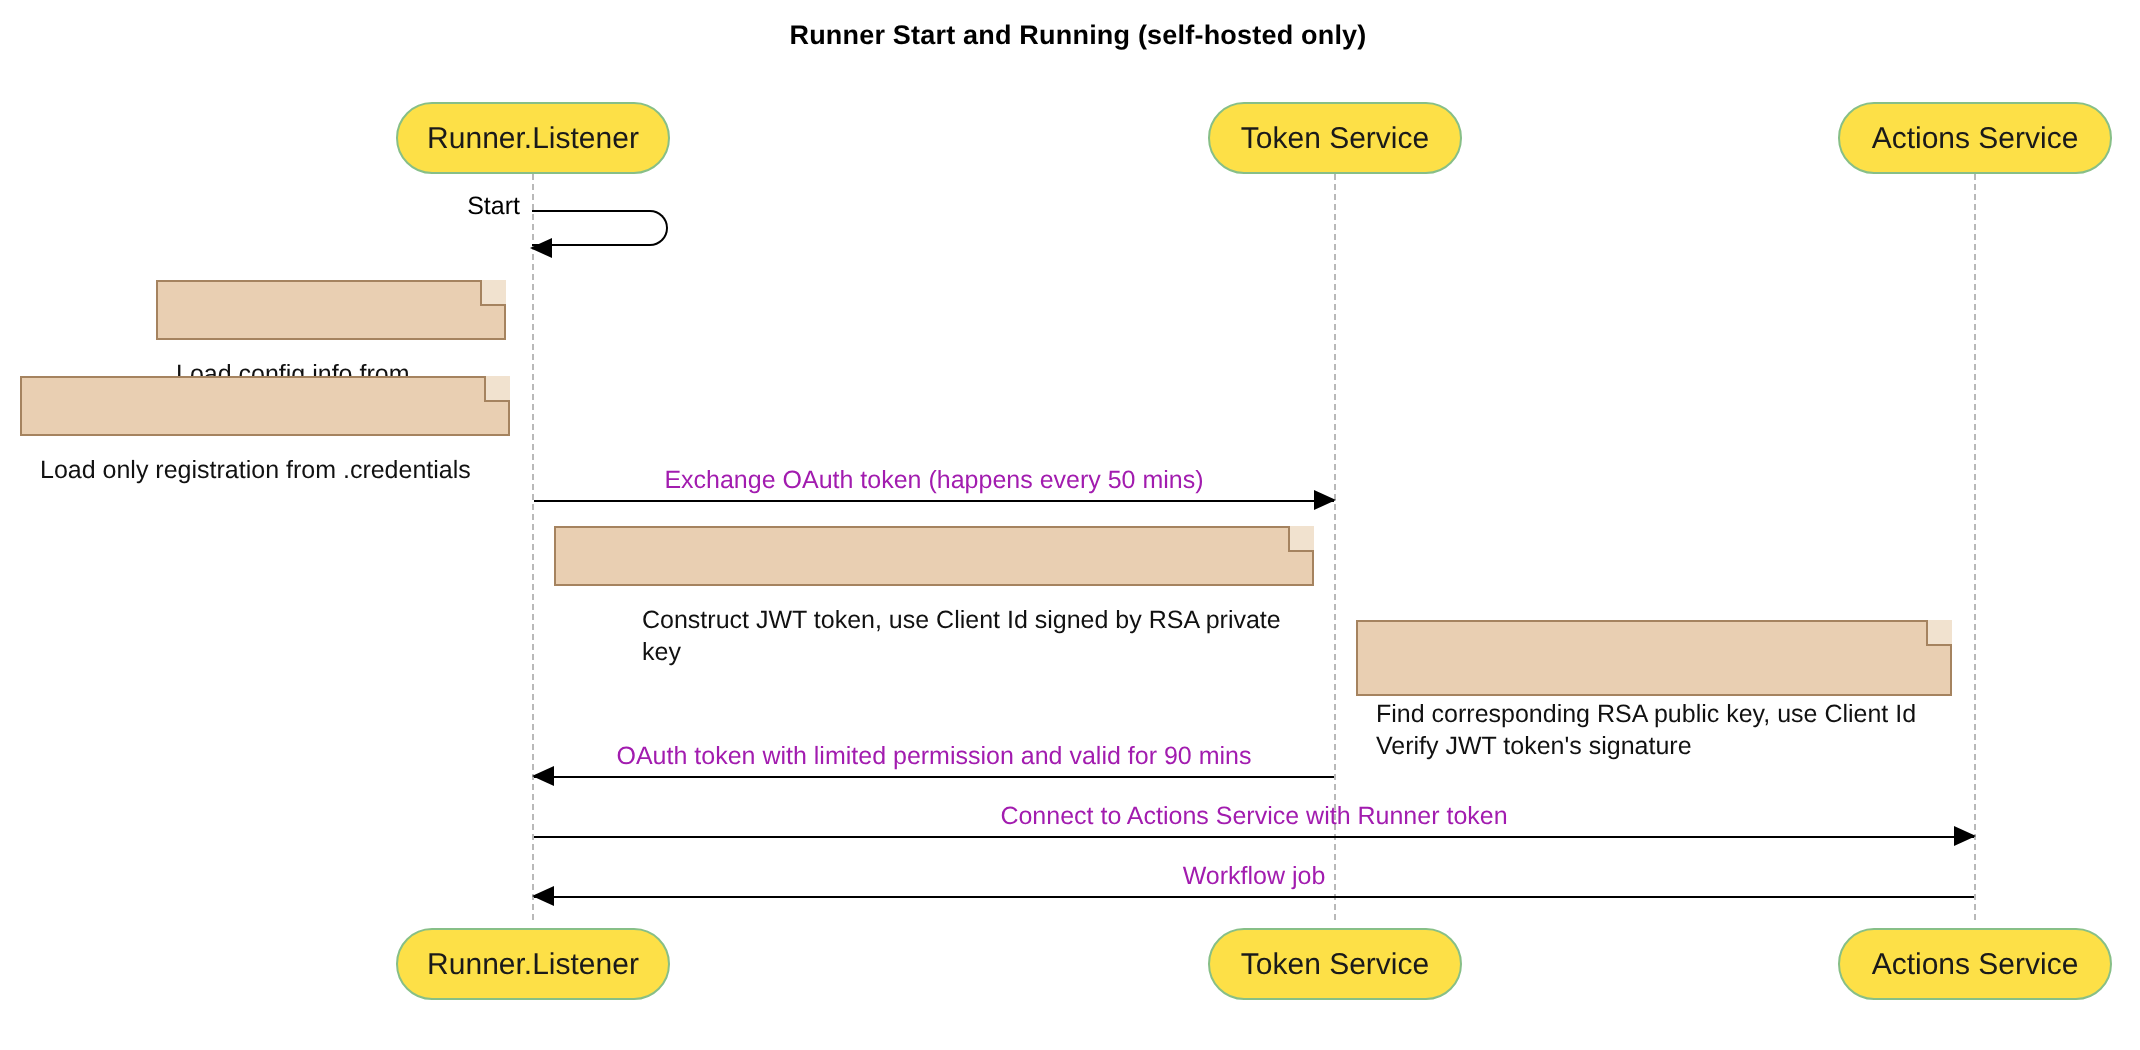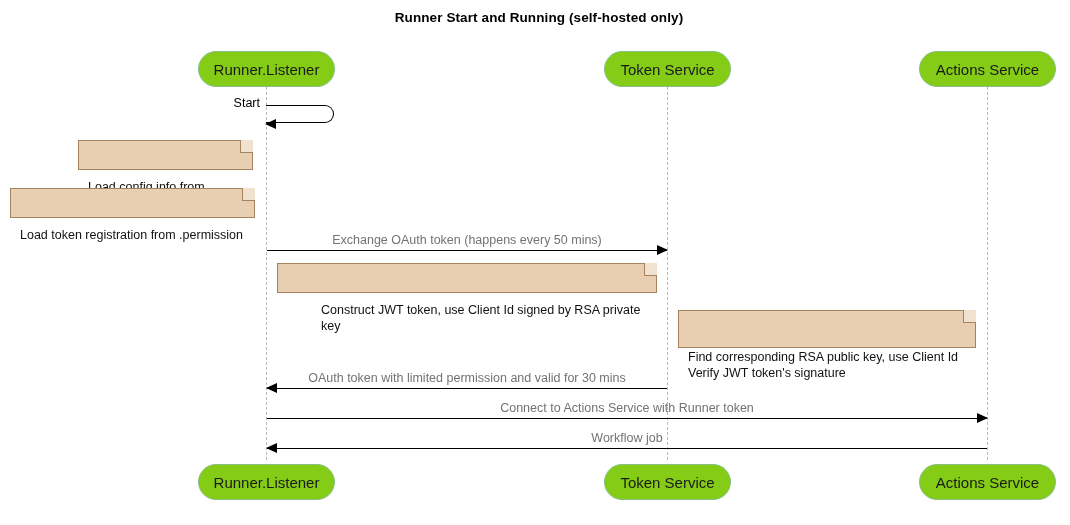--- a/index.html
+++ b/index.html
@@ -25,21 +25,21 @@
   .lifeline{
     position:absolute;
     width:0;
     border-left:1px dashed #b9b9b9;
   }
 
   
   .actor{
     position:absolute;
     height:36px;
-    background:#84cc16;
+    background:#fde047;
     border:1px solid #87bf87;
     border-radius:18px;
     display:flex;
     align-items:center;
     justify-content:center;
     font-size:15px;
     color:#1a1a1a;
     box-sizing:border-box;
     white-space:nowrap;
   }
@@ -88,21 +88,21 @@
   .msg.left .head{
     left:-1px;
     border-right:11px solid #000;
   }
   .msg .label{
     position:absolute;
     bottom:3px;
     width:100%;
     text-align:center;
     font-size:12.5px;
-    color:#737373;
+    color:#a21caf;
     white-space:nowrap;
   }
 
   
   .selfmsg{position:absolute;}
   .selfmsg .loop{
     position:absolute;
     left:0;top:0;
     width:100%;height:100%;
     border:1.3px solid #000;
@@ -155,21 +155,21 @@
     <div class="label">Start</div>
   </div>
 
   <div class="note" style="left:78px;top:140px;width:175px;height:30px;">
     <span class="fold"></span>
     <span>Load config info from .runner</span>
   </div>
 
   <div class="note" style="left:10px;top:188px;width:245px;height:30px;">
     <span class="fold"></span>
-    <span>Load token registration from .permission</span>
+    <span>Load only registration from .credentials</span>
   </div>
 
   <div class="msg right" style="left:267px;top:250px;width:400px;">
     <div class="line"></div>
     <div class="head"></div>
     <div class="label">Exchange OAuth token (happens every 50 mins)</div>
   </div>
 
   <div class="note" style="left:277px;top:263px;width:380px;height:30px;padding-left:43px;">
     <span class="fold"></span>
@@ -178,21 +178,21 @@
 
   <div class="note" style="left:678px;top:310px;width:298px;height:38px;">
     <span class="fold"></span>
     <span>Find corresponding RSA public key, use Client Id
 Verify JWT token's signature</span>
   </div>
 
   <div class="msg left" style="left:267px;top:388px;width:400px;">
     <div class="line"></div>
     <div class="head"></div>
-    <div class="label">OAuth token with limited permission and valid for 30 mins</div>
+    <div class="label">OAuth token with limited permission and valid for 90 mins</div>
   </div>
 
   <div class="msg right" style="left:267px;top:418px;width:720px;">
     <div class="line"></div>
     <div class="head"></div>
     <div class="label">Connect to Actions Service with Runner token</div>
   </div>
 
   <div class="msg left" style="left:267px;top:448px;width:720px;">
     <div class="line"></div>

